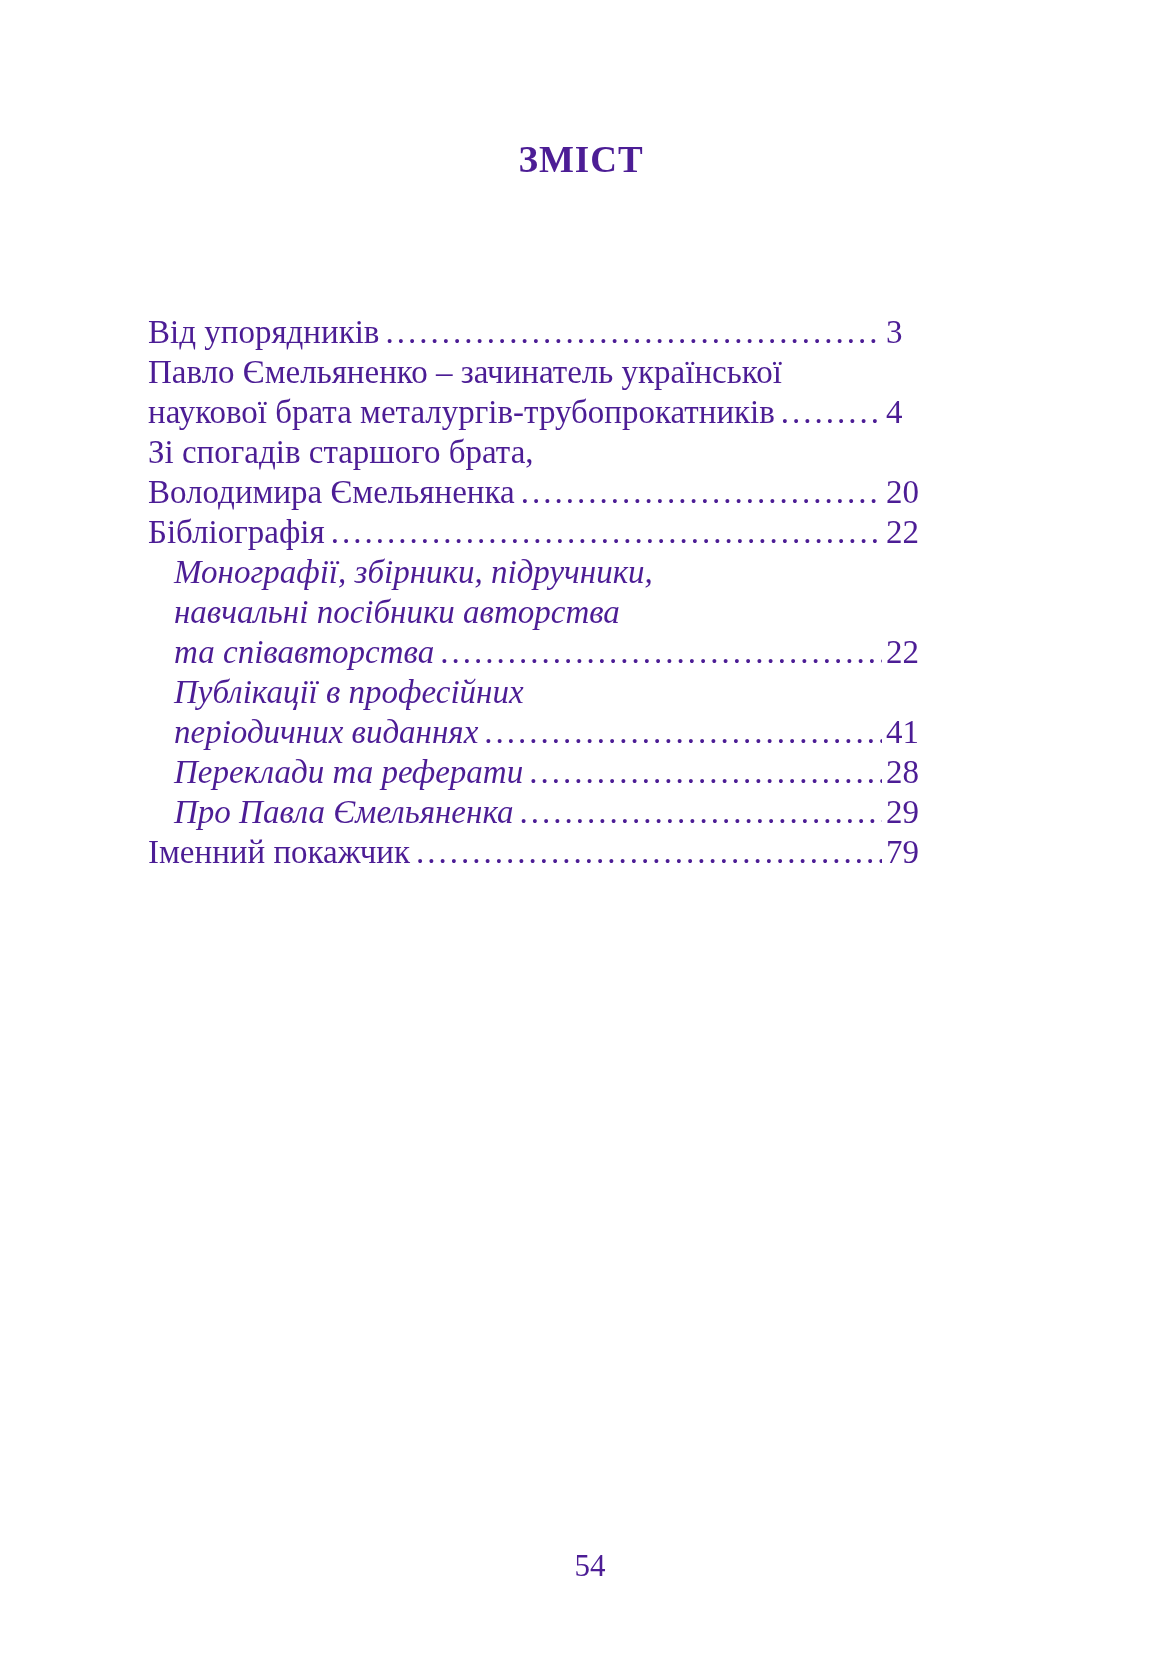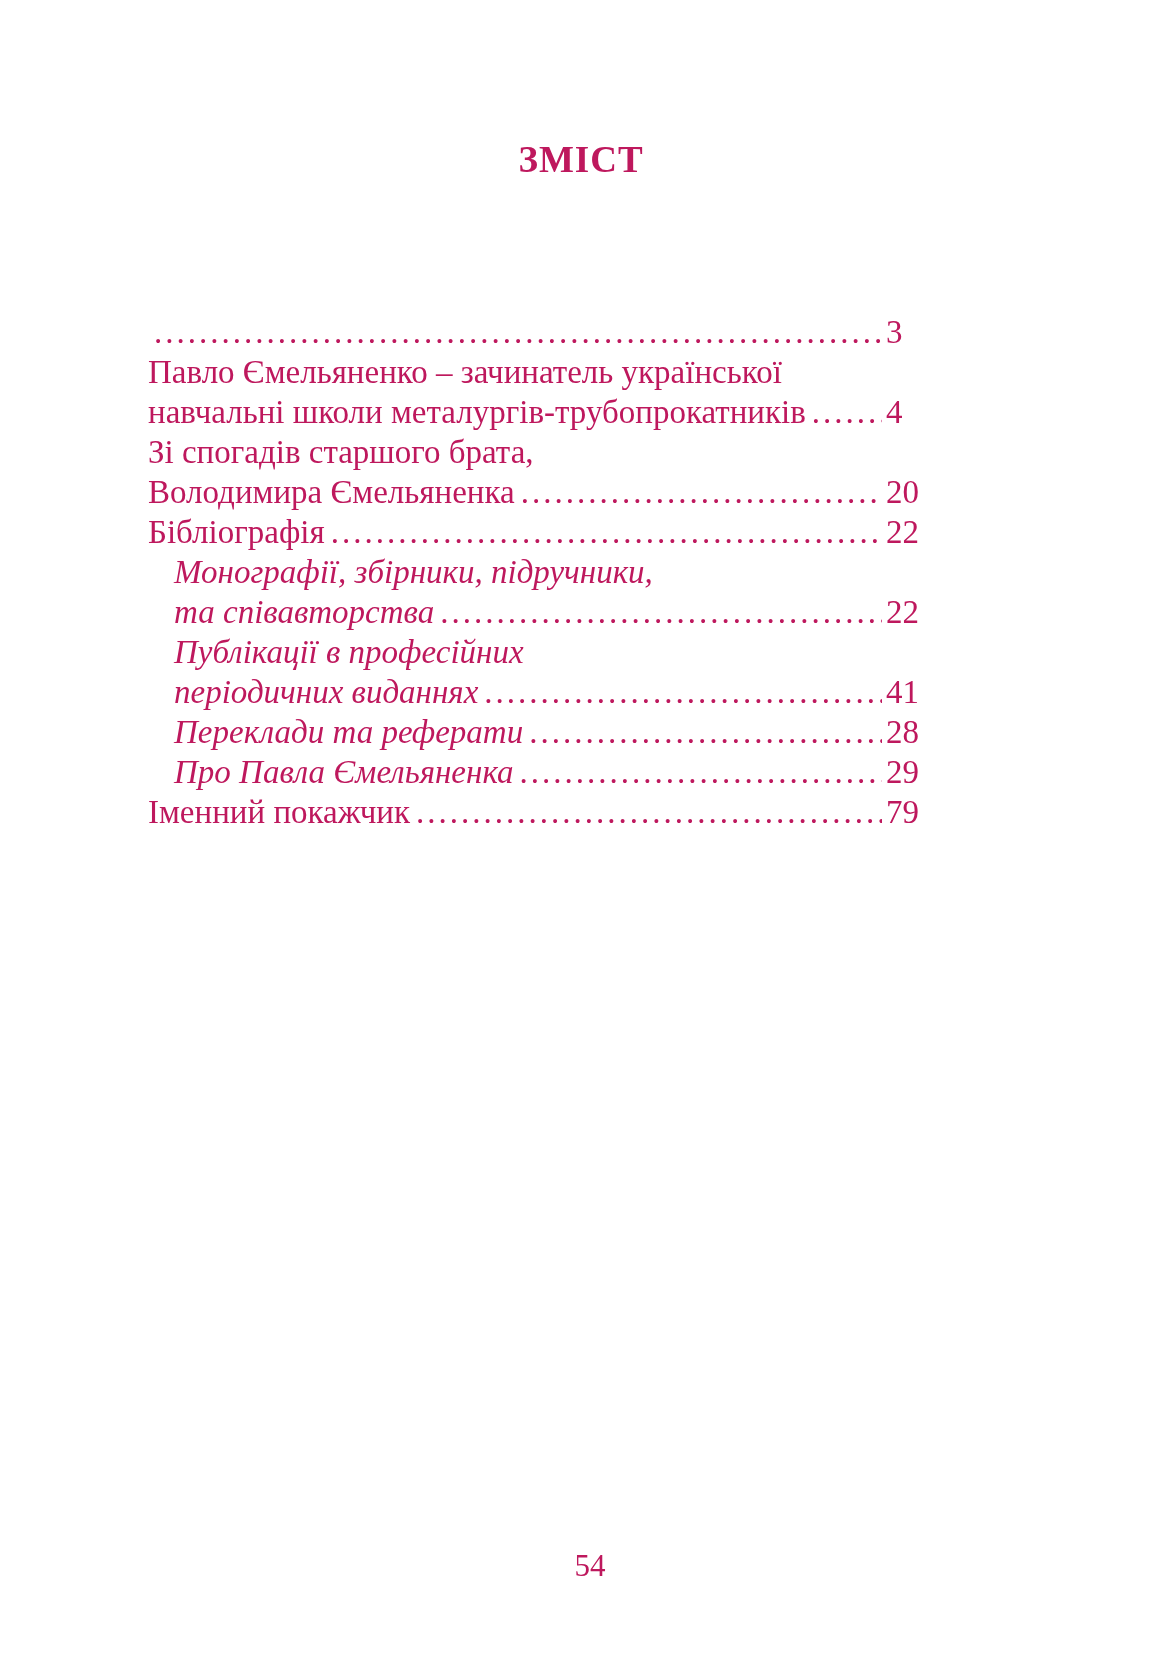--- a/index.html
+++ b/index.html
@@ -5,21 +5,21 @@
   html, body {
     margin: 0;
     padding: 0;
     background: #ffffff;
   }
   .page {
     position: relative;
     width: 1162px;
     height: 1654px;
     background: #ffffff;
-    color: #be185d;
+    color: #4c1d95;
     font-family: "Liberation Serif", serif;
     overflow: hidden;
   }
   .doc-title {
     position: absolute;
     top: 138px;
     left: 0;
     width: 100%;
     margin: 0;
     text-align: center;
@@ -78,32 +78,33 @@
     font-size: 31px;
   }
 </style>
 </head>
 <body>
 
 <div class="page">
   <h1 class="doc-title">ЗМІСТ</h1>
   <div class="toc" id="toc">
   <div class="toc-row">
+    <span class="toc-label">Від упорядників</span>
     <span class="toc-leader">..........................................................................................</span>
     <span class="toc-num">3</span>
   </div>
 
   <div class="toc-row no-page">
     <span class="toc-label">Павло Ємельяненко – зачинатель української</span>
     <span class="toc-leader"></span>
     <span class="toc-num"></span>
   </div>
 
   <div class="toc-row">
-    <span class="toc-label">навчальні школи металургів-трубопрокатників</span>
+    <span class="toc-label">наукової брата металургів-трубопрокатників</span>
     <span class="toc-leader">..........................................................................................</span>
     <span class="toc-num">4</span>
   </div>
 
   <div class="toc-row no-page">
     <span class="toc-label">Зі спогадів старшого брата,</span>
     <span class="toc-leader"></span>
     <span class="toc-num"></span>
   </div>
 
@@ -118,20 +119,25 @@
     <span class="toc-leader">..........................................................................................</span>
     <span class="toc-num">22</span>
   </div>
 
   <div class="toc-row italic indent no-page">
     <span class="toc-label">Монографії, збірники, підручники,</span>
     <span class="toc-leader"></span>
     <span class="toc-num"></span>
   </div>
 
+  <div class="toc-row italic indent no-page">
+    <span class="toc-label">навчальні посібники авторства</span>
+    <span class="toc-leader"></span>
+    <span class="toc-num"></span>
+  </div>
 
   <div class="toc-row italic indent">
     <span class="toc-label">та співавторства</span>
     <span class="toc-leader">..........................................................................................</span>
     <span class="toc-num">22</span>
   </div>
 
   <div class="toc-row italic indent no-page">
     <span class="toc-label">Публікації в професійних</span>
     <span class="toc-leader"></span>

